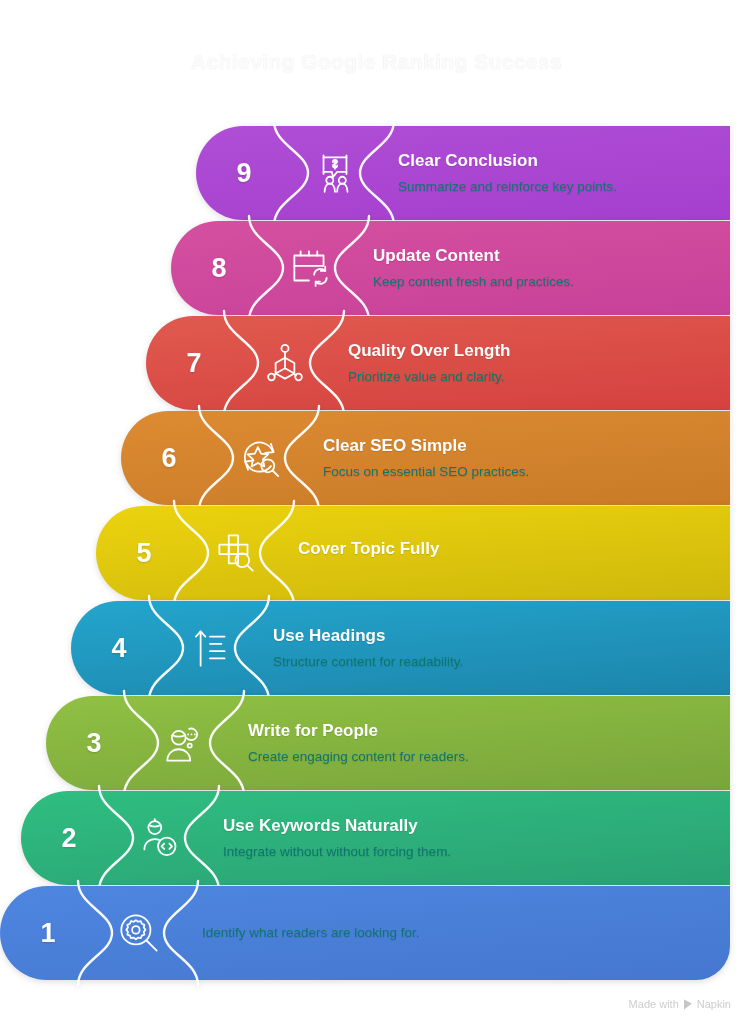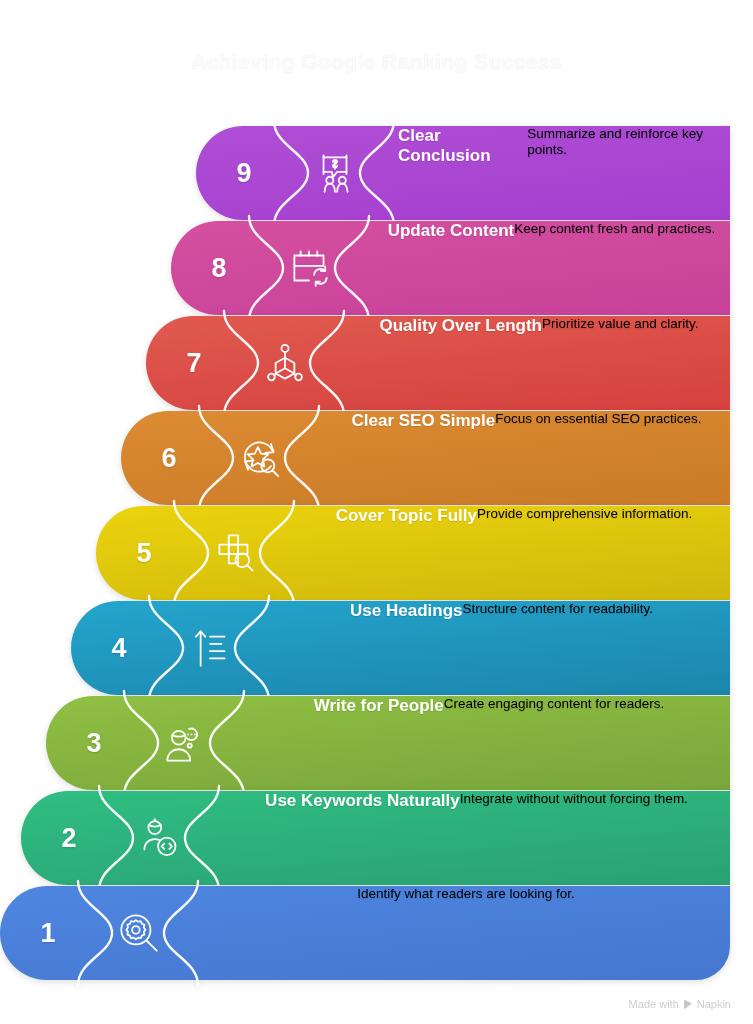--- a/index.html
+++ b/index.html
@@ -102,36 +102,36 @@
   }
 
   
   .txt {
     position: absolute;
     left: 186px;
     right: 0;
     top: 0;
     bottom: 0;
     display: flex;
-    flex-direction: row;
+    flex-direction: column;
     justify-content: center;
     padding-left: 16px;
     z-index: 3;
     box-sizing: border-box;
   }
   .txt .t-title {
     color: #ffffff;
     font-size: 17px;
     font-weight: bold;
     line-height: 1.15;
     margin-bottom: 9px;
     text-shadow: 0 1px 1px rgba(0,0,0,0.12);
   }
   .txt .t-desc {
-    color: #000000;
+    color: #0f766e;
     font-size: 13.5px;
     font-weight: normal;
     line-height: 1.2;
     text-shadow: 0 1px 1px rgba(0,0,0,0.10);
   }
 
   
   .divider {
     position: absolute;
     top: -1px;
@@ -324,21 +324,20 @@
       </g>
     </svg>
       </div>
       <div class="divider d2">
         <svg width="56" height="96" viewBox="0 0 56 96">
       <path d="M44 -4 C 44 20, 10 28, 10 48 C 10 68, 44 76, 44 100" fill="none" stroke="#ffffff" stroke-width="2.4" stroke-linecap="round" opacity="0.96"></path>
     </svg>
       </div>
       <div class="txt">
         <div class="t-title">Cover Topic Fully</div>
-        <div class="t-desc">Provide comprehensive information.</div>
       </div>
     </div>
     <div class="step" style="left: 71px; top: 475px;">
       <div class="step-body">
         <div class="step-fill" style="background: linear-gradient(175deg, rgb(36, 165, 205) 0%, rgb(28, 133, 171) 100%);"></div>
       </div>
       <div class="num">4</div>
       <div class="divider d1">
         <svg width="56" height="96" viewBox="0 0 56 96">
       <path d="M10 -4 C 10 20, 44 28, 44 48 C 44 68, 10 76, 10 100" fill="none" stroke="#ffffff" stroke-width="2.4" stroke-linecap="round" opacity="0.96"></path>

